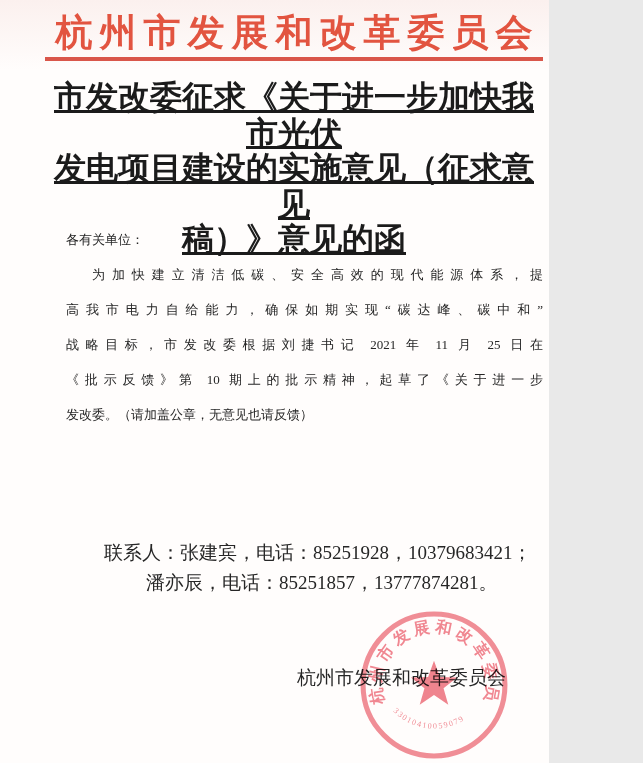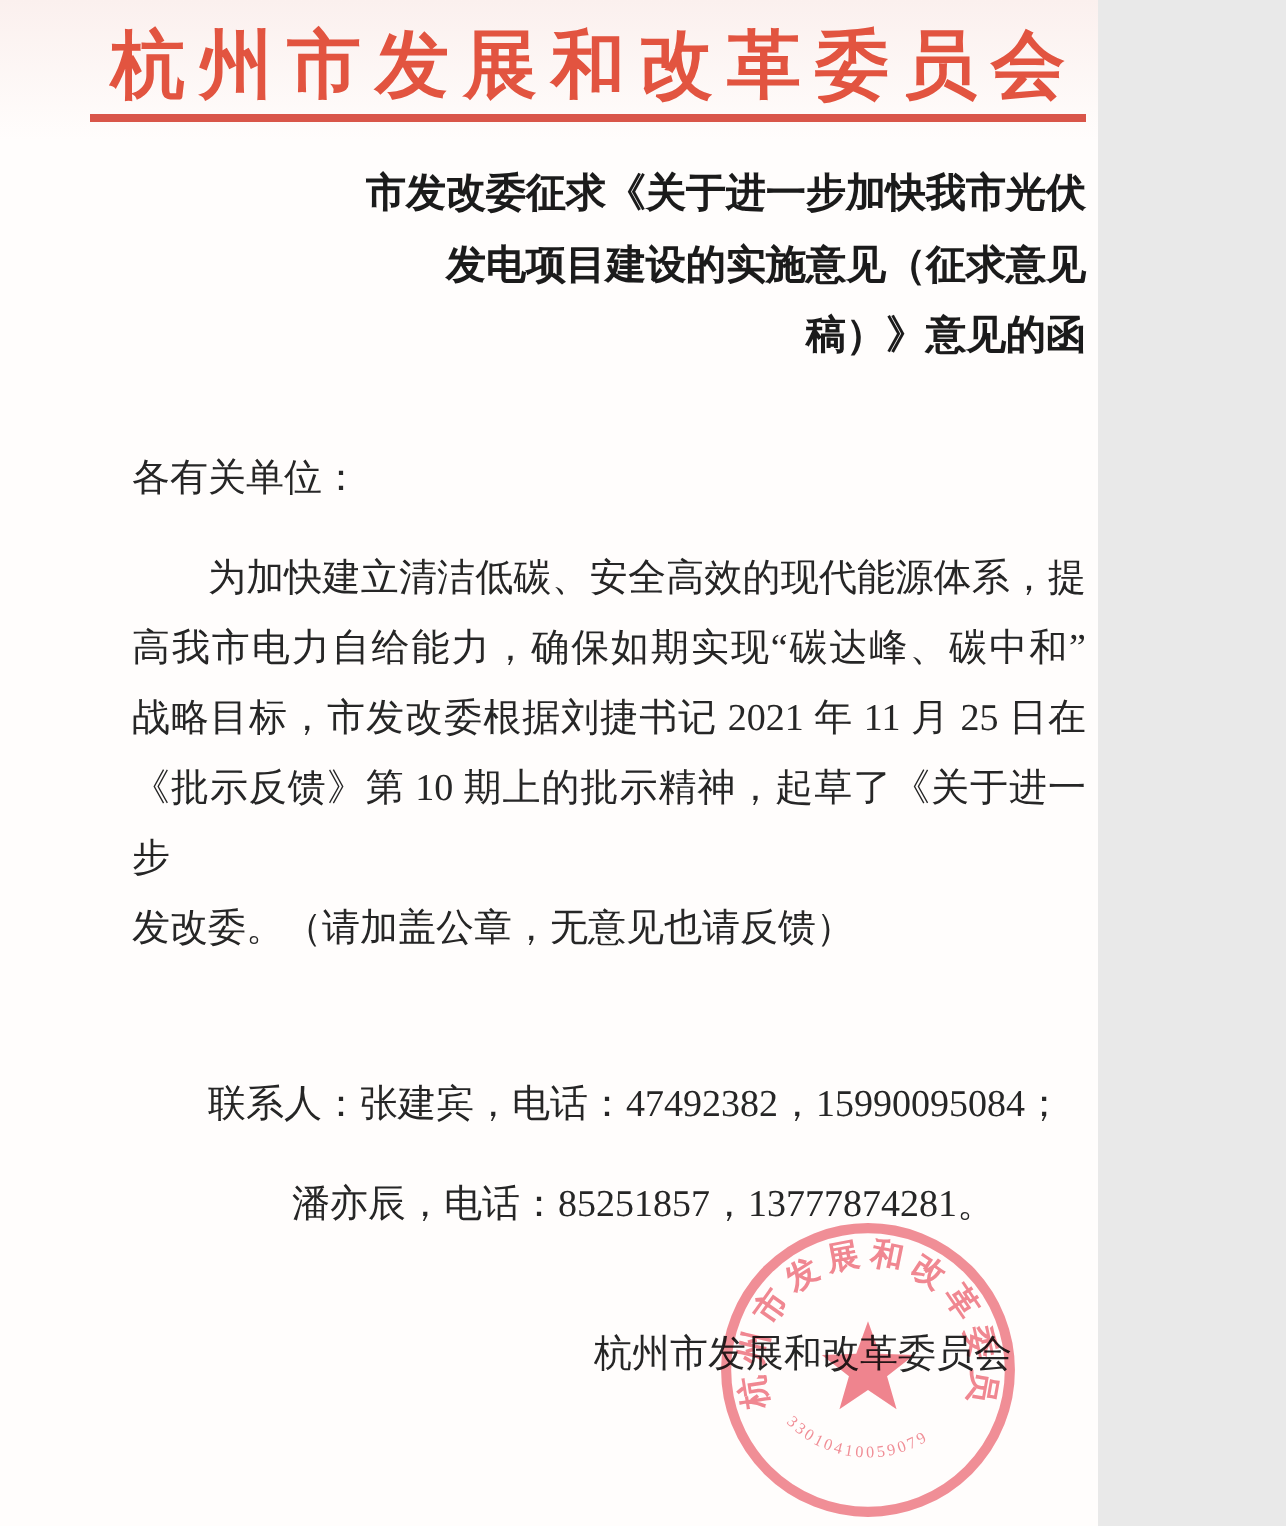--- a/index.html
+++ b/index.html
@@ -25,45 +25,46 @@
     white-space:nowrap;
     text-indent:7px; 
   }
   .red-rule{
     position:absolute;top:57px;left:45px;width:498px;height:4px;
     background:#d9564a;border:none;margin:0;
   }
   
   .doc-title{
     position:absolute;top:80px;left:45px;width:498px;
-    text-align:right;
-    font-size:20px;font-weight:bold;
+    text-align:center;
+    font-size:32px;font-weight:bold;
     line-height:35.5px;
     color:#1b1b1b;
+    text-decoration:underline;
   }
   
   .doc-body{
     position:absolute;top:222px;left:66px;width:477px;
-    font-size:19px;line-height:35px;
+    font-size:13px;line-height:35px;
     color:#262626;
   }
   .doc-body .jline{
     text-align:justify;
     text-align-last:justify;
     -moz-text-align-last:justify;
     text-justify:inter-character;
   }
-  .doc-body .indent{ text-indent:2em;margin-top:15px; }
+  .doc-body .indent{ text-indent:2em; }
   
   .contacts{
     position:absolute;top:538px;left:104px;
     font-size:19px;line-height:30px;color:#262626;
     white-space:nowrap;
   }
-  .contacts .c2{ padding-left:42px;margin-top:20px; }
+  .contacts .c2{ padding-left:42px; }
   
   .signature{
     position:absolute;top:662px;left:297px;width:205px;
     font-size:19px;line-height:31px;color:#262626;
     text-align:center;white-space:nowrap;
   }
   .signature .date{ padding-right:14px; }
   
   .seal{
     position:absolute;top:609px;left:358px;width:152px;height:152px;
@@ -89,21 +90,21 @@
   <div class="doc-body">
     <div>各有关单位：</div>
     <div class="jline indent">为加快建立清洁低碳、安全高效的现代能源体系，提</div>
     <div class="jline">高我市电力自给能力，确保如期实现“碳达峰、碳中和”</div>
     <div class="jline">战略目标，市发改委根据刘捷书记 2021 年 11 月 25 日在</div>
     <div class="jline">《批示反馈》第 10 期上的批示精神，起草了《关于进一步</div>
     <div>发改委。（请加盖公章，无意见也请反馈）</div>
   </div>
 
   <div class="contacts">
-    <div class="c1">联系人：张建宾，电话：47492382，15990095084；</div>
+    <div class="c1">联系人：张建宾，电话：85251928，10379683421；</div>
     <div class="c2">潘亦辰，电话：85251857，13777874281。</div>
   </div>
 
   <div class="signature">
     <div>杭州市发展和改革委员会</div>
   </div>
 
   <svg class="seal" viewBox="0 0 150 150" xmlns="http://www.w3.org/2000/svg">
     <circle cx="75" cy="75" r="70" fill="none" stroke="#ee7b86" stroke-width="5"></circle>
     <path id="sealArc" d="M 26.1 92.8 A 52 52 0 1 1 123.9 92.8" fill="none"></path>

